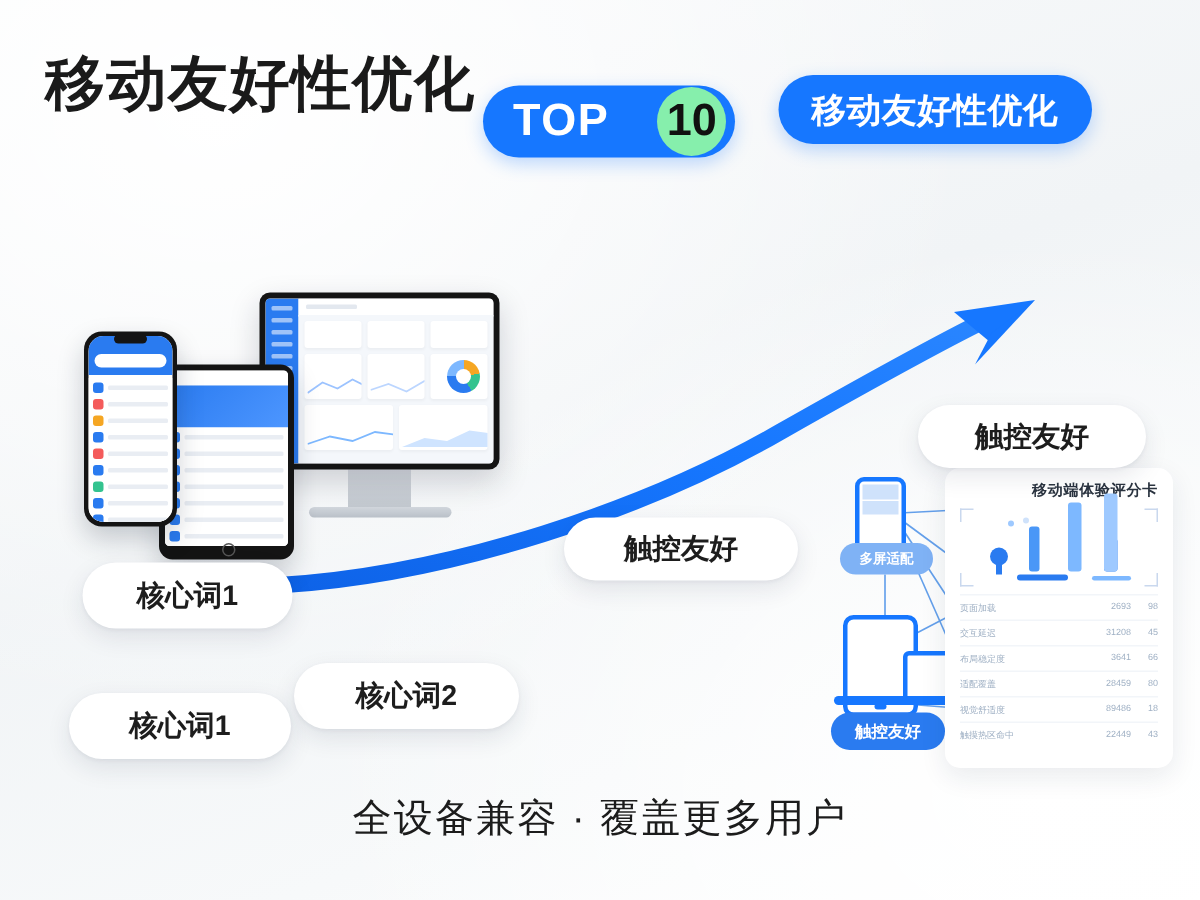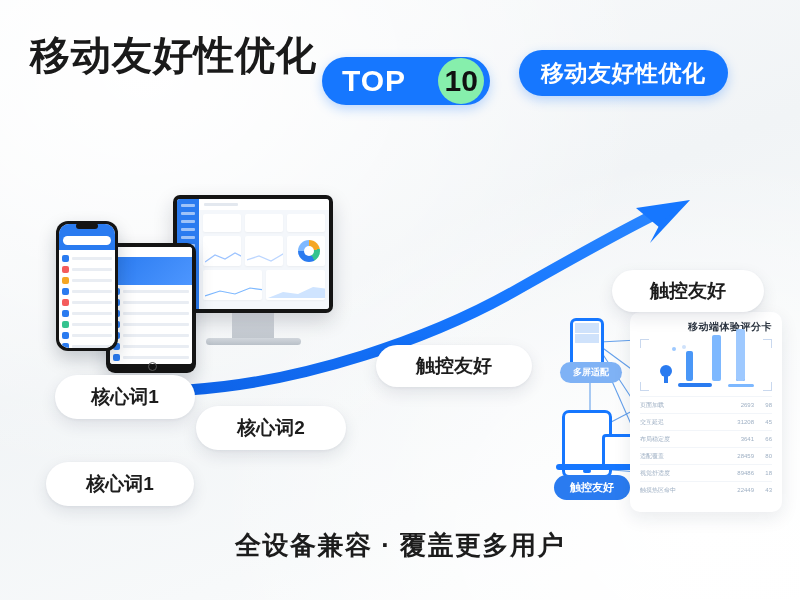--- a/index.html
+++ b/index.html
@@ -50,21 +50,21 @@
     letter-spacing:.5px;white-space:nowrap;
     box-shadow:0 4px 12px rgba(22,119,255,.28);
   }
   .subtitle{
     position:absolute;left:0;right:0;top:120px;
     text-align:center;font-size:39px;font-weight:bold;color:#141414;
     letter-spacing:2px;
   }
   .footline{
     position:absolute;left:0;right:0;top:528px;
-    text-align:center;font-size:26px;font-weight:bold;color:#1c1c1c;
+    text-align:center;font-size:26px;font-weight:normal;color:#1c1c1c;
     letter-spacing:1.5px;
   }
   
   .arrow-svg{position:absolute;left:0;top:0;width:800px;height:600px;}
   
   .devices{position:absolute;left:28px;top:195px;width:300px;height:200px;}
   .monitor{
     position:absolute;left:145px;top:0;width:160px;height:118px;
     background:#141414;border-radius:7px;padding:4px;box-sizing:border-box;
     box-shadow:0 8px 20px rgba(20,30,50,.18);
@@ -117,21 +117,21 @@
   .t-ban{position:absolute;left:0;right:0;top:10px;height:28px;background:linear-gradient(135deg,#2a7bf0,#4d96ff);}
   .t-list{position:absolute;left:0;right:0;top:38px;bottom:0;background:#fff;padding:3px;box-sizing:border-box;}
   
   .pill{
     position:absolute;background:#ffffff;border-radius:24px;
     display:flex;align-items:center;justify-content:center;
     font-size:19px;font-weight:bold;color:#1d1d1d;white-space:nowrap;
     box-shadow:0 6px 16px rgba(25,40,70,.10),0 1px 3px rgba(25,40,70,.06);
   }
   #kw1{left:55px;top:375px;width:140px;height:44px;}
-  #kw2{left:196px;top:406px;width:150px;height:44px;}
+  #kw2{left:196px;top:442px;width:150px;height:44px;}
   #kw3{left:46px;top:462px;width:148px;height:44px;}
   #layout{left:376px;top:345px;width:156px;height:42px;}
   #touch{left:612px;top:270px;width:152px;height:42px;}
   
   .mini{position:absolute;left:552px;top:312px;width:230px;height:200px;}
   .mini svg{position:absolute;left:0;top:0;}
   .m-pill{
     position:absolute;border-radius:11px;display:flex;align-items:center;justify-content:center;
     color:#ffffff;font-size:9px;font-weight:bold;white-space:nowrap;
   }

